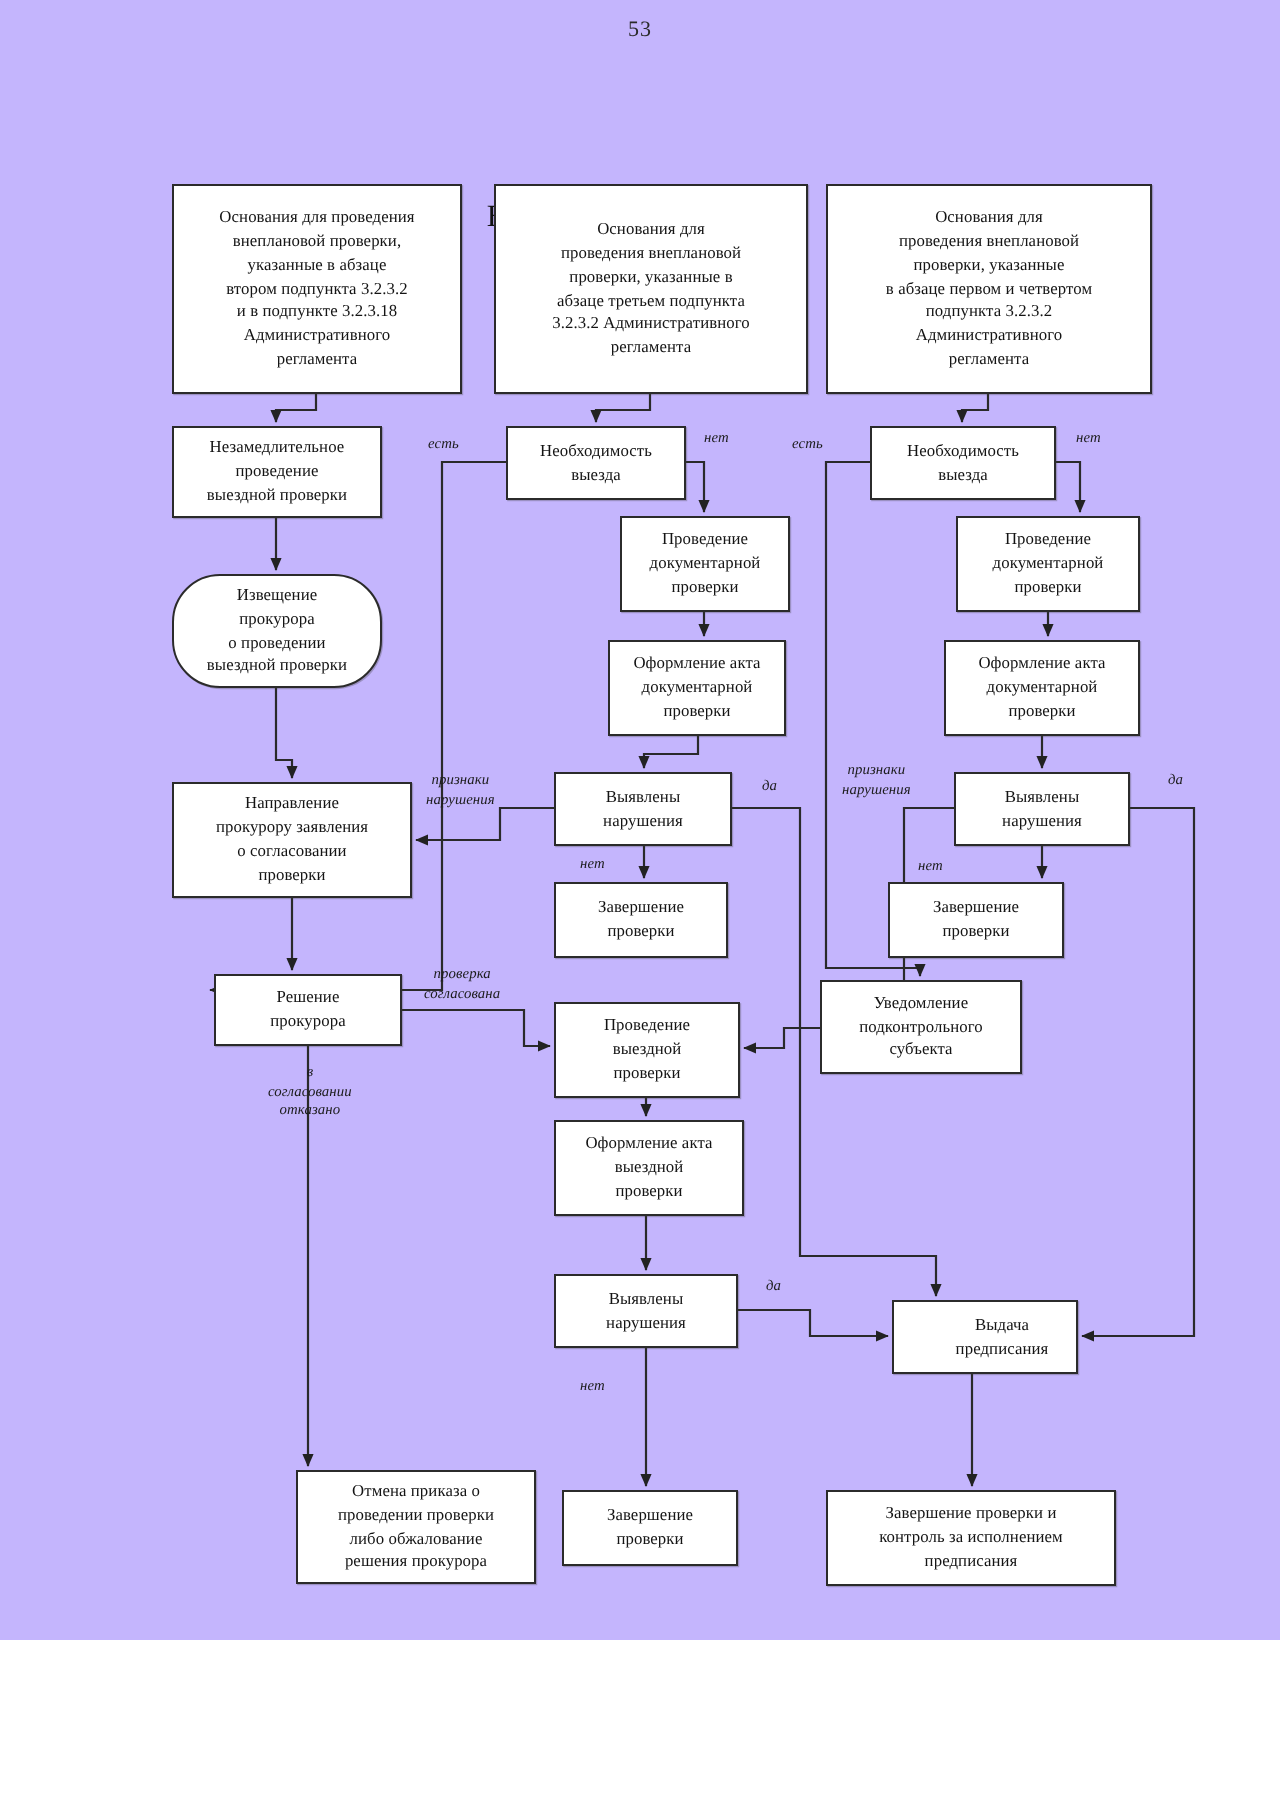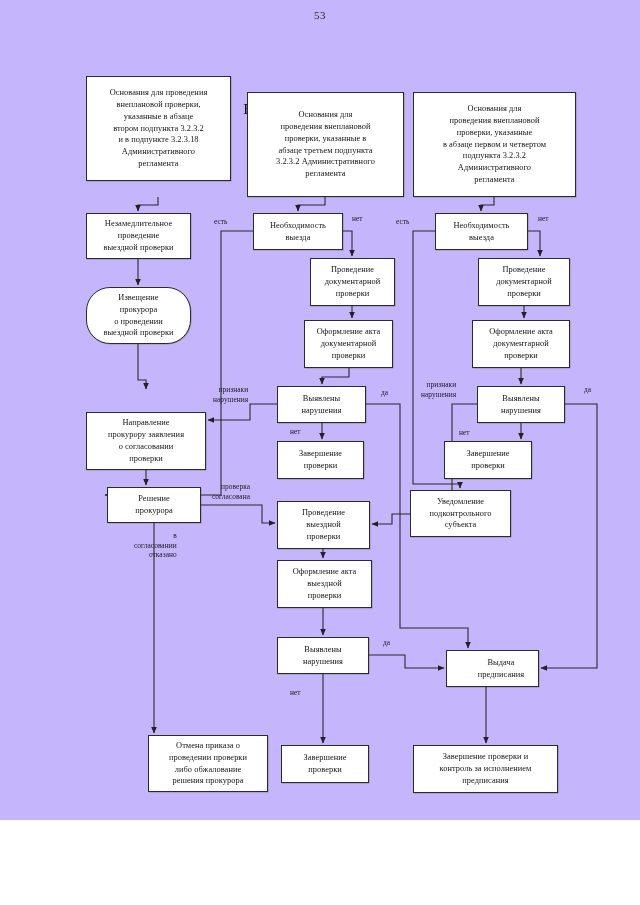--- a/index.html
+++ b/index.html
@@ -53,22 +53,23 @@
     letter-spacing: 0.05px;
     box-shadow: 0.6px 0.6px 0 rgba(60,60,60,0.30);
   }
   .node .txt { white-space: pre-line; display: block; width: 100%; }
   .edge-label {
     position: absolute;
     font-size: 7.4px;
     line-height: 1.3;
     color: #1c1c1c;
     white-space: pre-line;
-    text-align: right;
+    text-align: center;
     letter-spacing: 0.05px;
+    font-style: italic;
   }
   #wires { position: absolute; top: 0; left: 0; width: 640px; height: 905px; }
   #footer-rule {
     position: absolute;
     left: 273px;
     top: 845px;
     width: 96px;
     height: 0;
     border-top: 1.4px solid #2f2f2f;
   }
@@ -128,21 +129,21 @@
       <path d="M524,306 L524,318"></path>
       <path d="M521,368 L521,377 L521,384"></path>
       <path d="M521,423 L521,439"></path>
       <path d="M477,404 L452,404 L452,514 L509,514"></path>
       <path d="M565,404 L597,404 L597,668 L541,668"></path>
 
       <path d="M410,514 L392,514 L392,524 L372,524"></path>
     </g>
   </svg>
 
-  <div class="node" style="left:86px;top:76px;width:145px;height:105px;">
+  <div class="node" style="left:86px;top:92px;width:145px;height:105px;">
       <span class="txt">Основания для проведения
 внеплановой проверки,
 указанные в абзаце
 втором подпункта 3.2.3.2
 и в подпункте 3.2.3.18
 Административного
 регламента</span>
     </div>
   <div class="node" style="left:247px;top:92px;width:157px;height:105px;">
       <span class="txt">Основания для
@@ -166,21 +167,21 @@
       <span class="txt">Незамедлительное
 проведение
 выездной проверки</span>
     </div>
   <div class="node" style="left:86px;top:287px;width:105px;height:57px;border-radius:24px;">
       <span class="txt">Извещение
 прокурора
 о проведении
 выездной проверки</span>
     </div>
-  <div class="node" style="left:86px;top:391px;width:120px;height:58px;margin-top:21px;">
+  <div class="node" style="left:86px;top:391px;width:120px;height:58px;">
       <span class="txt">Направление
 прокурору заявления
 о согласовании
 проверки</span>
     </div>
   <div class="node" style="left:107px;top:487px;width:94px;height:36px;font-family:Liberation Serif, serif;">
       <span class="txt">Решение
 прокурора</span>
     </div>
   <div class="node" style="left:100px;top:735px;width:120px;height:57px;margin-left:48px;">

